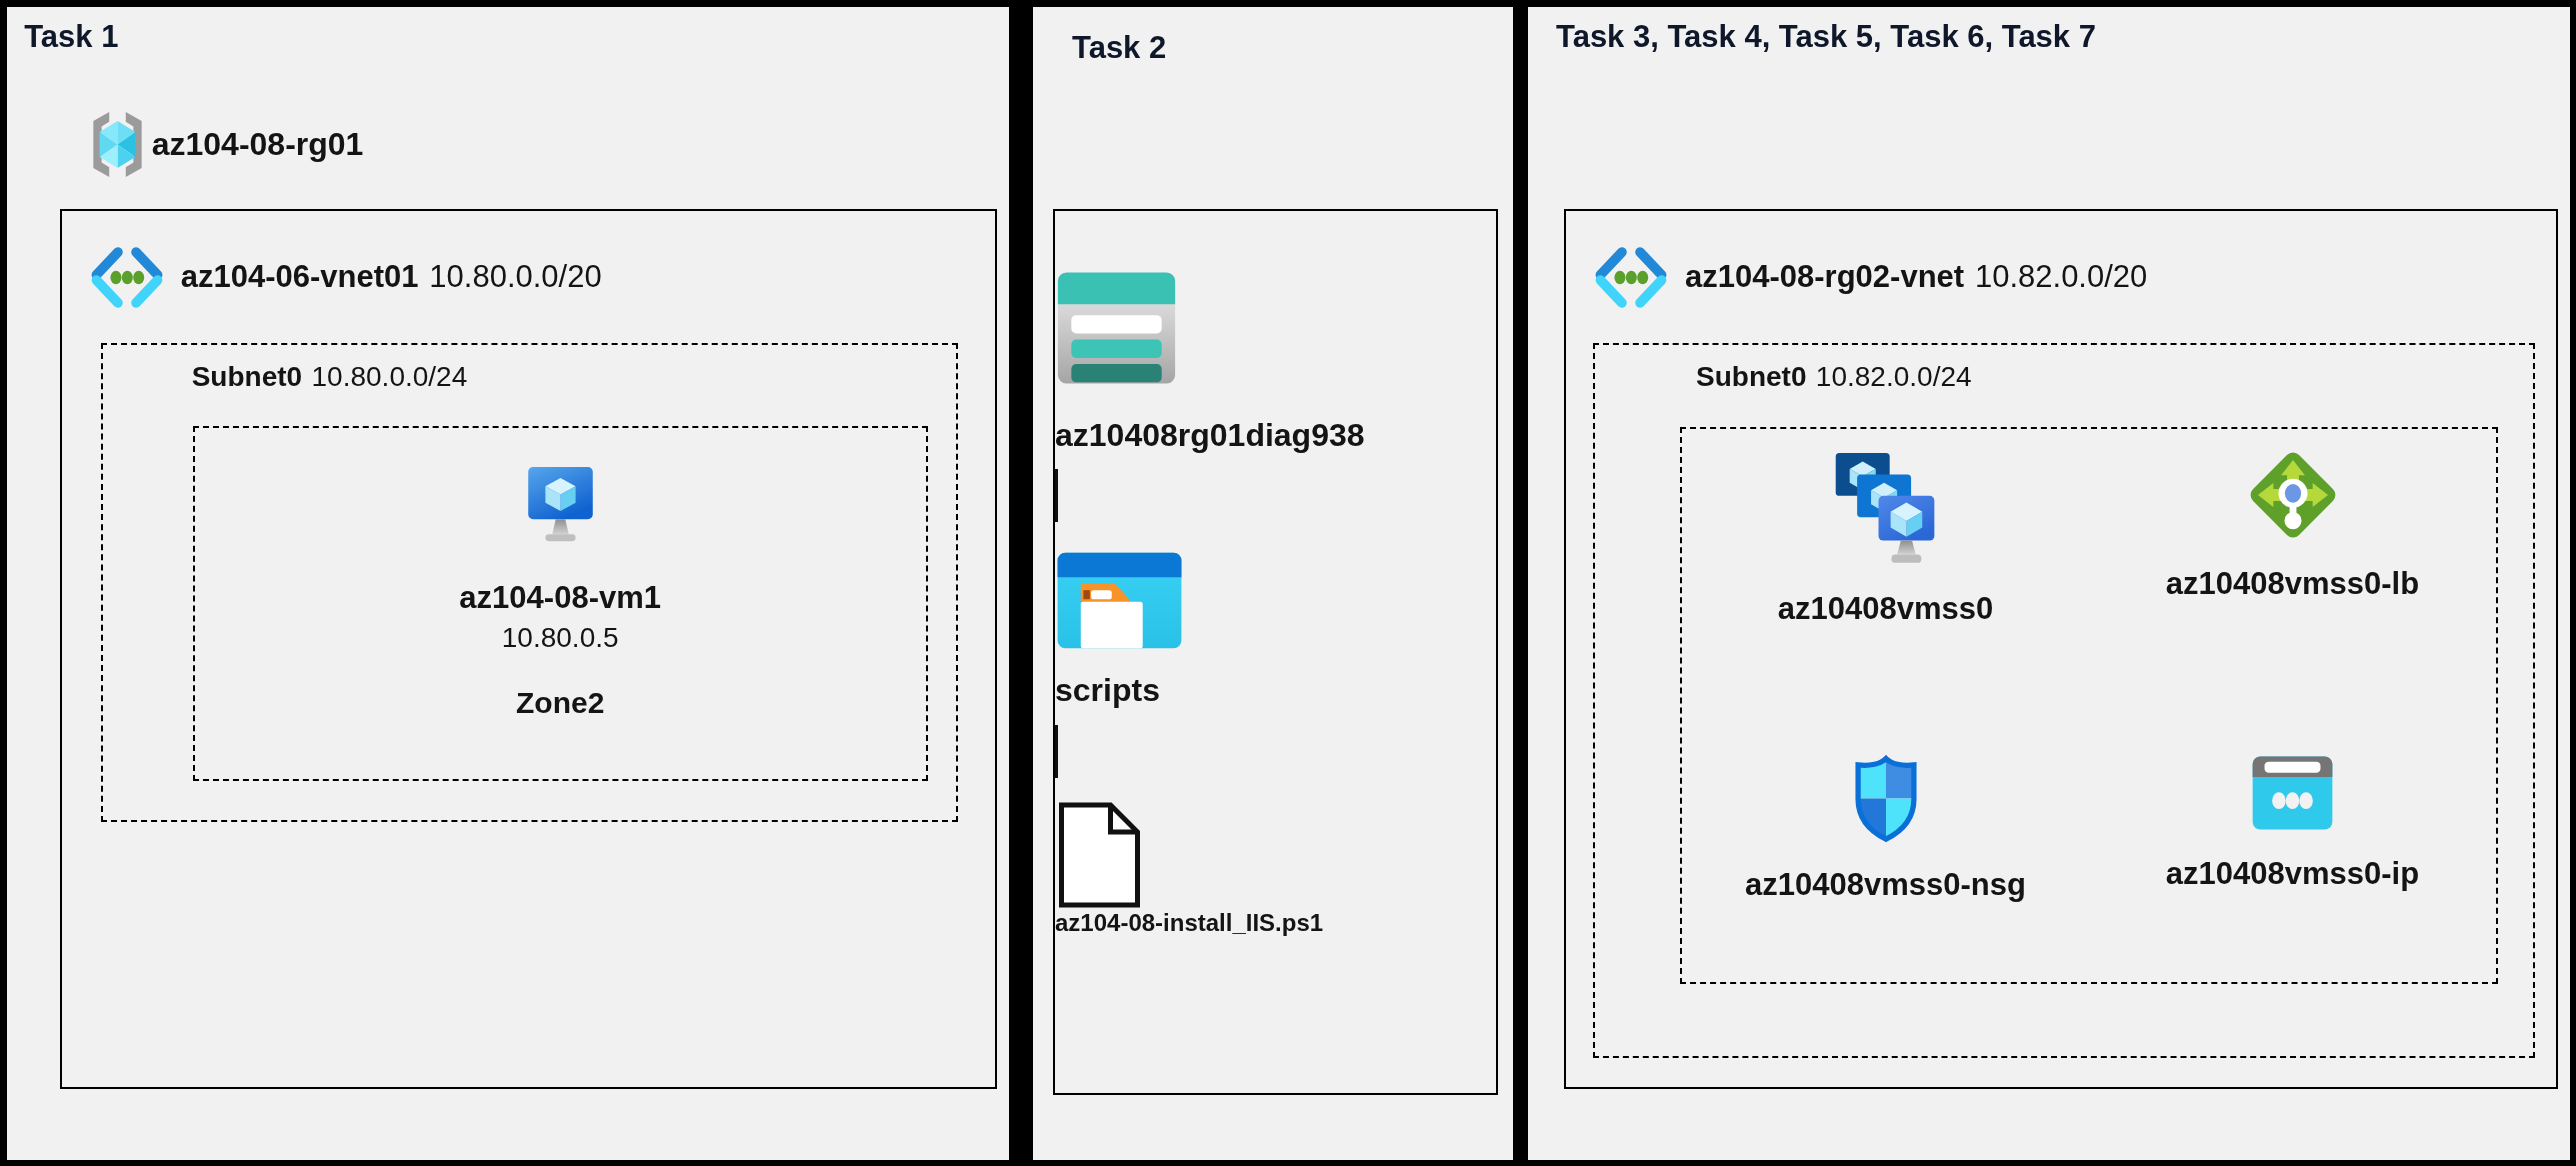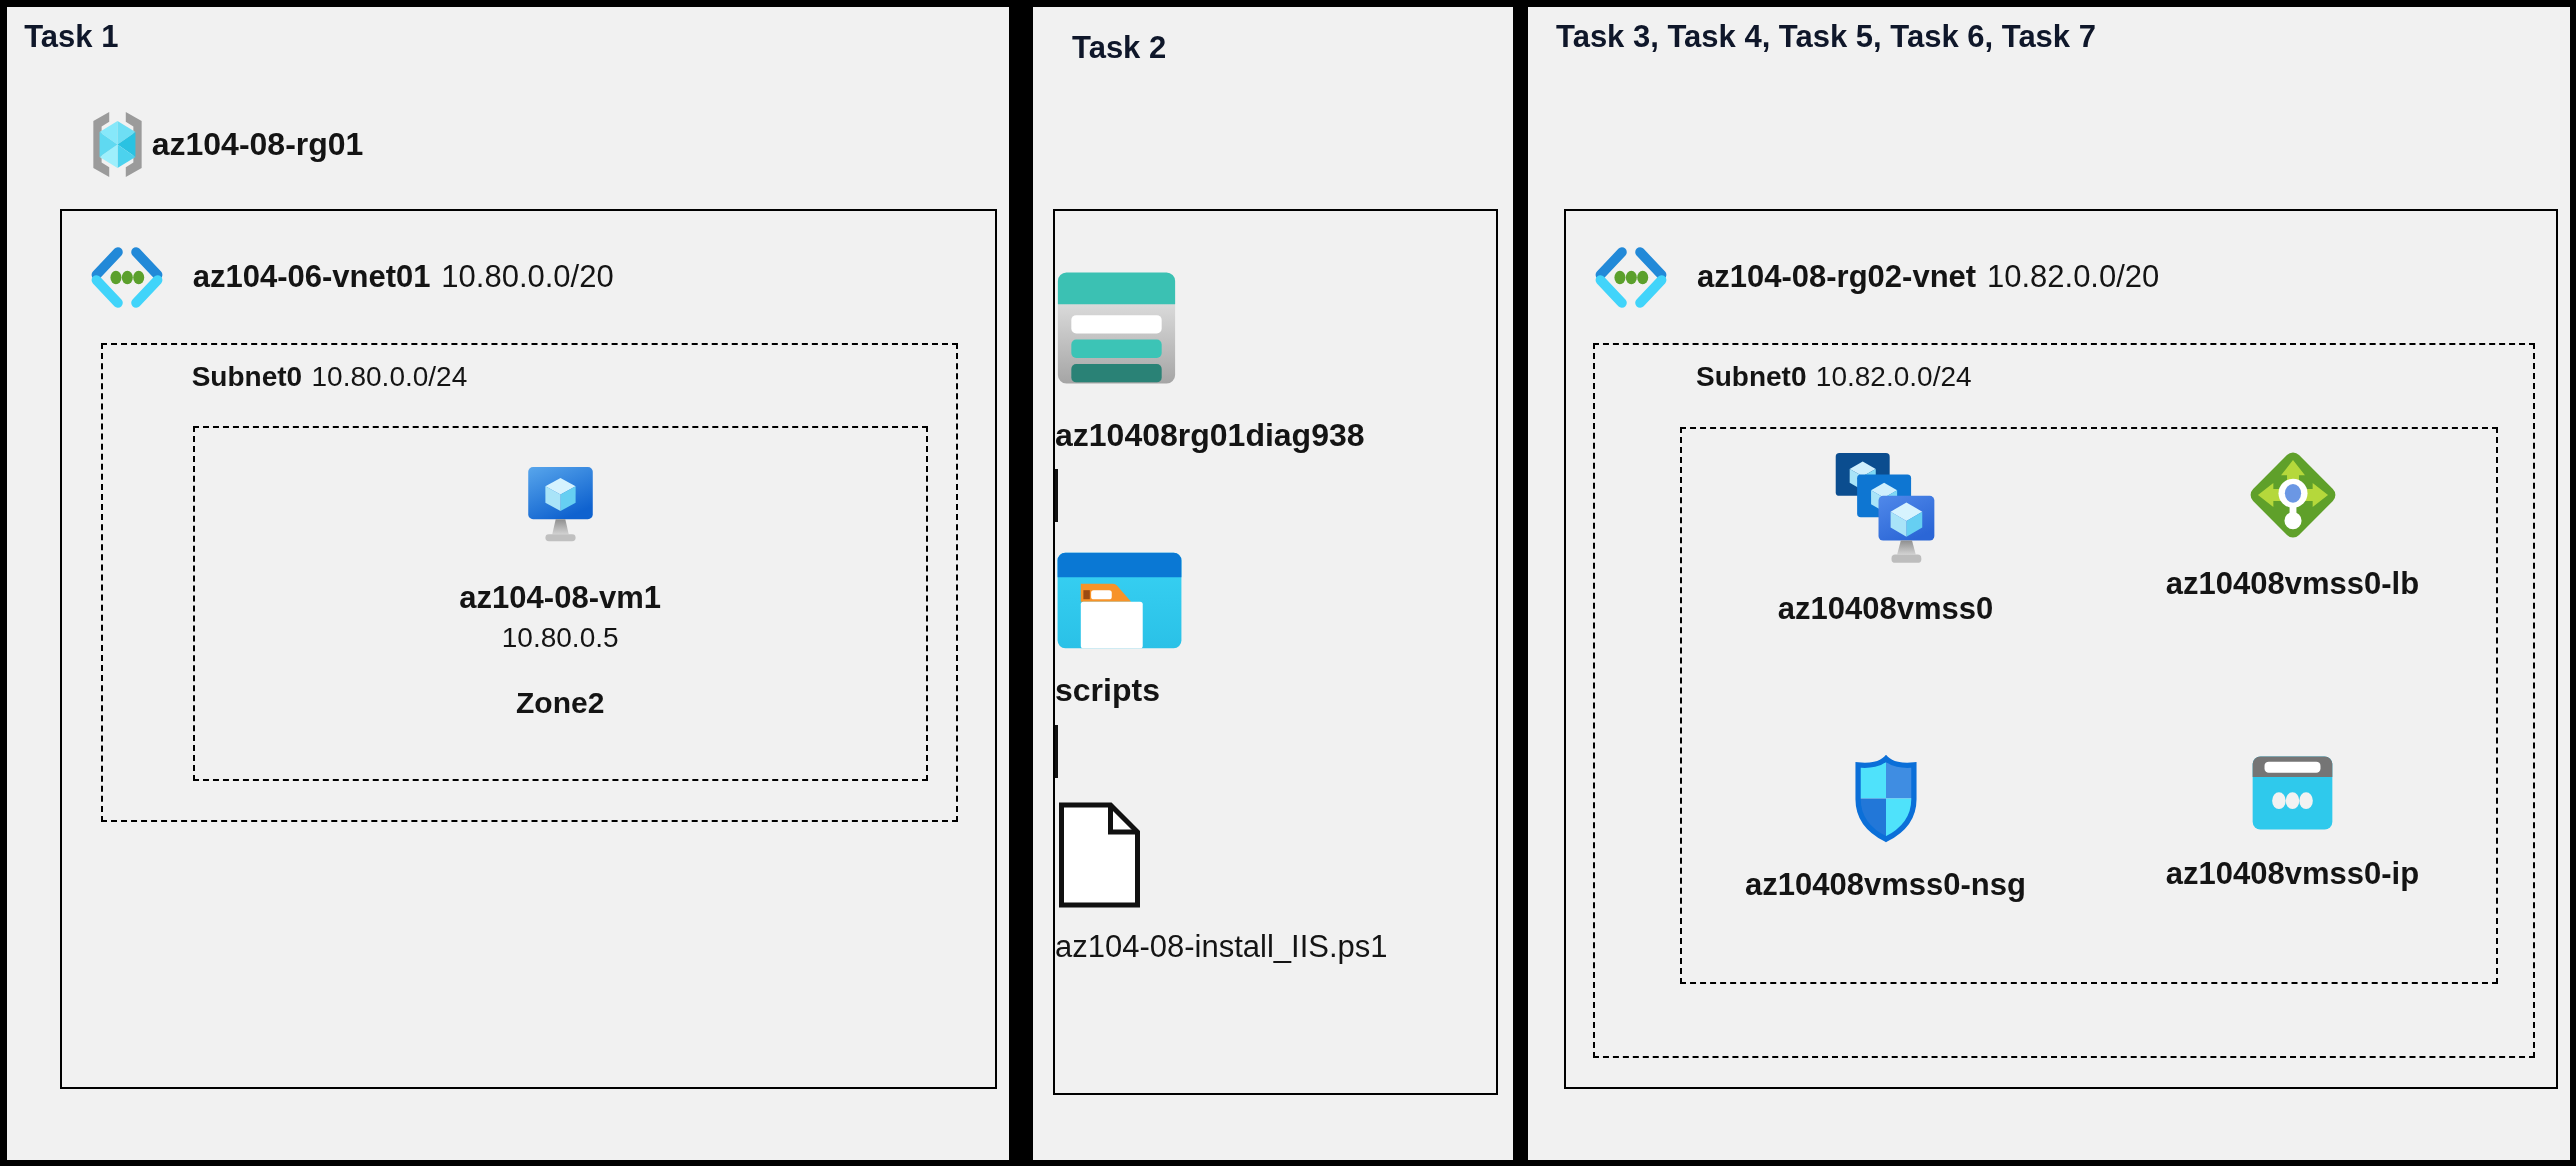--- a/index.html
+++ b/index.html
@@ -13,21 +13,21 @@
   #panel-task37 .heading{left:28px;}
   #panel-task2 .heading{left:39px;top:23px;}
   .rg-row{position:absolute;left:76px;top:102px;display:flex;align-items:center;}
   #panel-task37 .rg-row{left:59px;}
   .rg-row .rg-name{font-size:32px;font-weight:700;}
   .rg-icon{width:69px;height:71px;}
   .solid-box{position:absolute;border:2px solid #000;}
   #vnet-box-1{left:53px;top:202px;width:933px;height:876px;}
   #task2-box{left:20px;top:202px;width:441px;height:882px;}
   #vnet-box-3{left:36px;top:202px;width:990px;height:876px;}
-  .vnet-header{position:absolute;left:26px;top:35px;display:flex;align-items:center;gap:27px;}
+  .vnet-header{position:absolute;left:26px;top:35px;display:flex;align-items:center;gap:15px;}
   .vnet-icon{width:78px;height:63px;}
   .net-label{font-size:31px;font-weight:700;white-space:nowrap;}
   .net-label .cidr{font-weight:400;margin-left:10.8px;}
   .dashed-box{position:absolute;border:2px dashed #000;}
   #subnet-box-1{left:39px;top:132px;width:853px;height:475px;}
   #subnet-box-3{left:27px;top:132px;width:938px;height:711px;}
   .subnet-label{position:absolute;left:89px;top:16px;font-size:28px;font-weight:700;white-space:nowrap;}
   #subnet-box-3 .subnet-label{left:101px;}
   .subnet-label .cidr{font-weight:400;margin-left:9.4px;}
   #inner-box-1{left:90px;top:81px;width:731px;height:351px;display:flex;justify-content:space-around;}
@@ -47,21 +47,21 @@
   .pip-icon{width:85px;height:78px;}
   .chain{position:absolute;left:0;top:0;width:100%;display:flex;flex-direction:column;align-items:flex-start;}
   .storage-icon{width:123px;height:116px;margin-top:59px;}
   .chain-label{margin-top:31px;font-size:32px;font-weight:700;white-space:nowrap;}
   .connector{width:2.7px;height:53px;background:#111;}
   #conn-1{margin-top:15px;}
   #conn-2{margin-top:16px;}
   .folder-icon{width:129px;height:101px;margin-top:28px;}
   .folder-label{margin-top:21.6px;font-size:32px;font-weight:700;}
   .file-icon{width:89px;height:108px;margin-top:23px;}
-  .file-label{margin-top:20px;font-size:31px;font-weight:400;white-space:nowrap;}
+  .file-label{font-size:24px;font-weight:700;white-space:nowrap;}
 </style>
 </head>
 <body>
 
 <svg width="0" height="0" style="position:absolute">
   <defs>
     <linearGradient id="g-vm-screen" x1="0" y1="0" x2="0.55" y2="1">
       <stop offset="0" stop-color="#58a6ec"></stop>
         <stop offset="1" stop-color="#0f62cf"></stop>
     </linearGradient>

